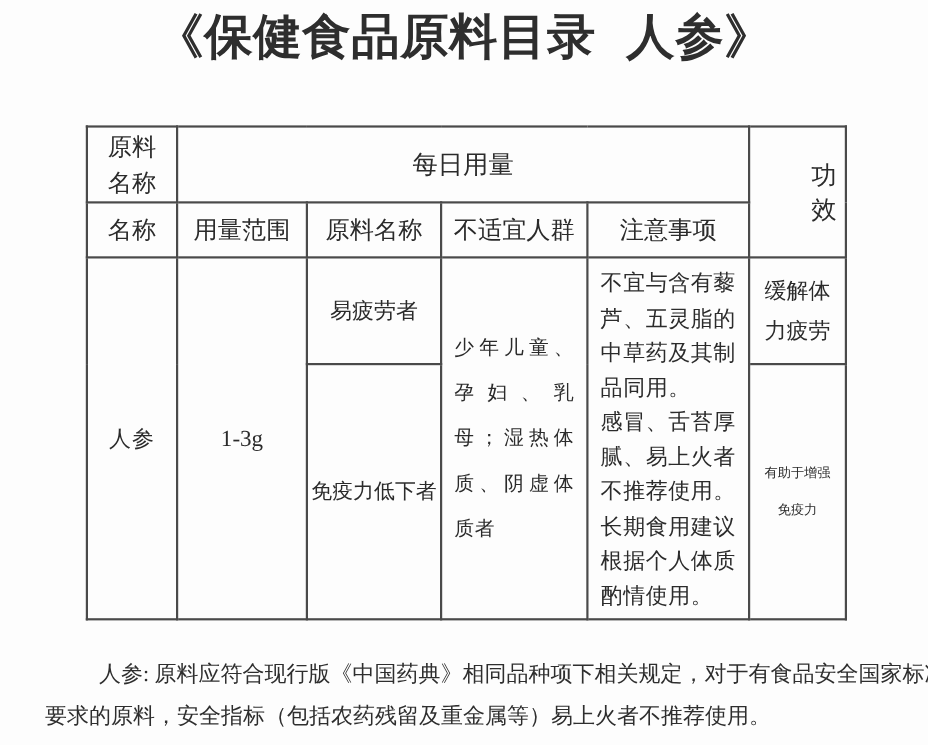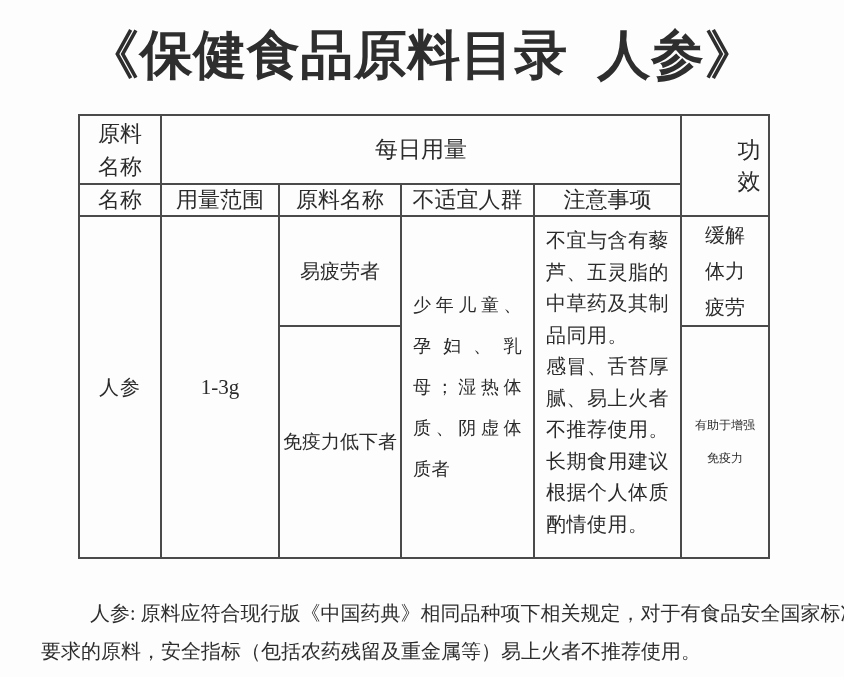--- a/index.html
+++ b/index.html
@@ -8,24 +8,24 @@
     background: #fdfdfd;
     position: relative;
     font-family: "Liberation Serif", serif;
     color: #2b2b2b;
     overflow: hidden;
   }
   .page { position: absolute; inset: 0; }
 
   .title {
     position: absolute;
-    top: 20px; left: 0; width: 100%;
+    top: 4px; left: 0; width: 100%;
     margin: 0;
     text-align: center;
-    font-size: 53px;
+    font-size: 44px;
     font-weight: bold;
     letter-spacing: 0.5px;
     word-spacing: 16px;
     color: #2e2e2e;
   }
 
   table.doc-table {
     position: absolute;
     left: 78px; top: 114px;
     width: 690px;
@@ -42,21 +42,21 @@
     color: #2b2b2b;
     overflow: hidden;
   }
   .doc-table th {
     font-family: "Liberation Sans", sans-serif;
     font-size: 22px;
   }
   .doc-table td { font-size: 20px; }
 
   tr.r1 { height: 69px; }
-  tr.r2 { height: 32px; }
+  tr.r2 { height: 50px; }
   tr.r3 { height: 97px; }
   tr.r4 { height: 232px; }
 
   th.th-ingredient { padding: 0 14px; line-height: 1.5; }
   th.th-daily { font-size: 23px; }
   th.th-efficacy { font-size: 23px; padding-left: 48px; }
 
   td.name-cell { font-size: 20px; letter-spacing: 1px; }
   td.dosage-cell { font-size: 21px; }
   td.suitable-top { font-size: 20px; }
@@ -74,21 +74,21 @@
   td.precautions-cell { vertical-align: top; padding: 8px 11px 0 11px; }
   td.precautions-cell p {
     margin: 0;
     text-align: justify;
     text-align-last: left;
     font-size: 20px;
     line-height: 31.5px;
     letter-spacing: 0.5px;
   }
 
-  td.efficacy-top { font-size: 20px; line-height: 36px; padding: 0 20px; }
+  td.efficacy-top { font-size: 20px; line-height: 36px; padding: 0 9px; }
   td.efficacy-bottom { font-size: 12px; line-height: 33px; padding: 0 12px; }
 
   .footnote {
     position: absolute;
     left: 41px; top: 594px;
     width: 780px;
     font-size: 20px;
     line-height: 38px;
     color: #2e2e2e;
   }

